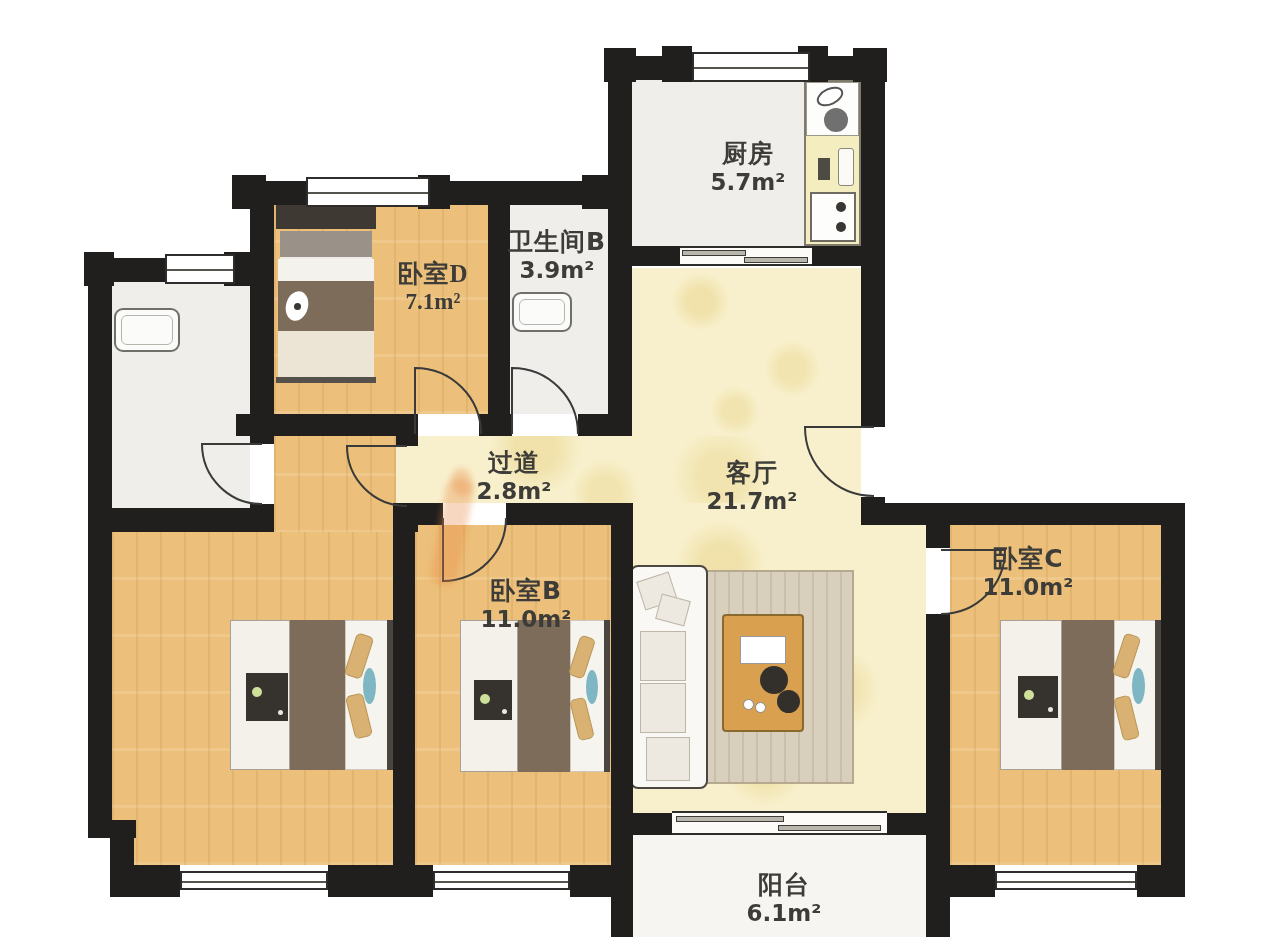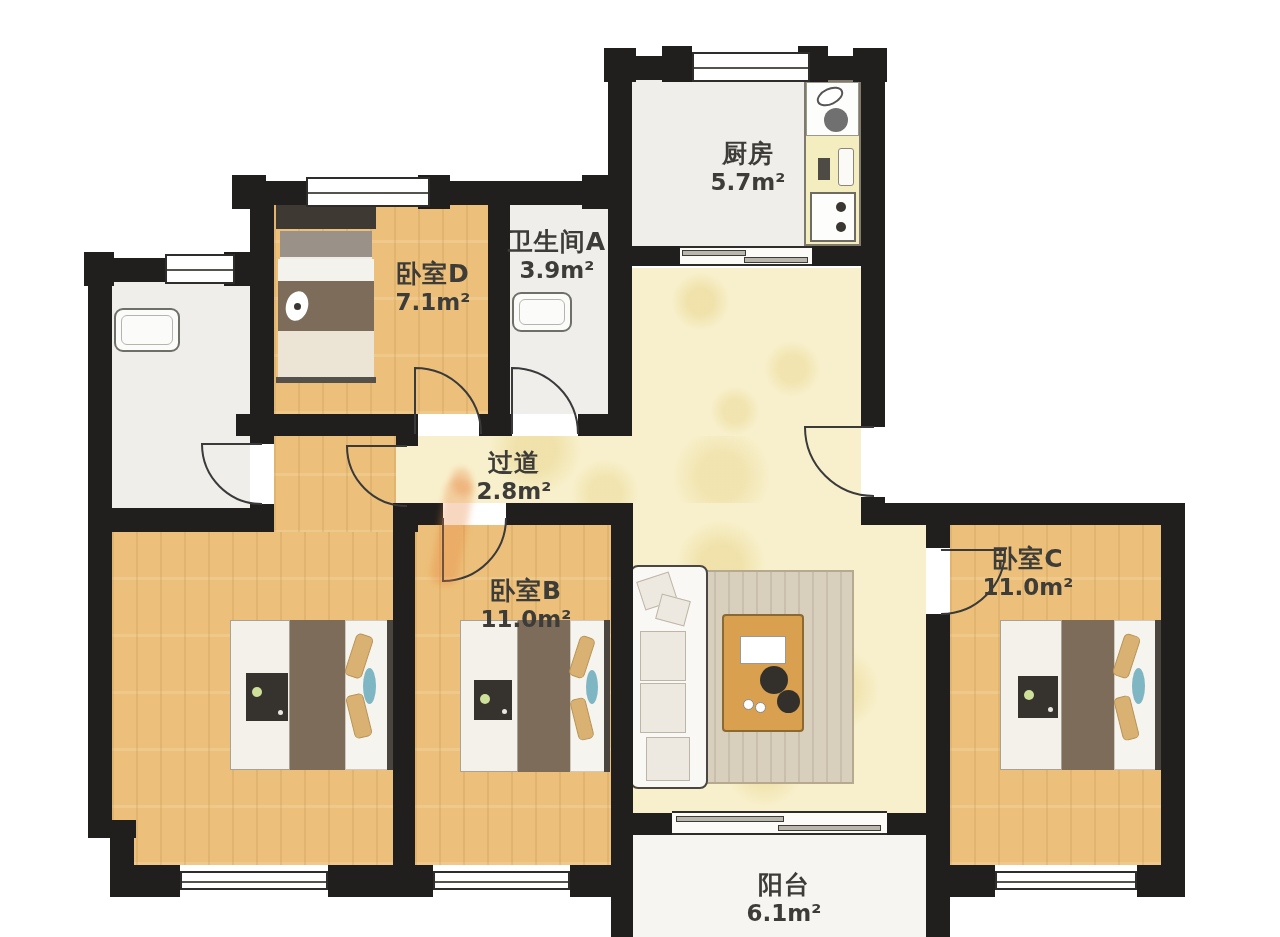--- a/index.html
+++ b/index.html
@@ -246,31 +246,35 @@
   </svg>
 
   <div class="abs watermark" style="left:438px;top:478px;width:28px;height:108px;transform:rotate(10deg);"></div>
   <div class="abs watermark" style="left:452px;top:468px;width:20px;height:28px;transform:rotate(-12deg);"></div>
 
   <div class="abs room-label" style="left:748px;top:168px;">
     <div class="room-name">厨房</div>
     <div class="room-area">5.7m²</div>
   </div>
   <div class="abs room-label" style="left:557px;top:256px;">
-    <div class="room-name">卫生间A</div>
+    <div class="room-name">卫生间B</div>
     <div class="room-area">3.9m²</div>
   </div>
-  <div class="abs room-label" style="left:433px;top:288px;">
+  <div class="abs room-label" style="left:433px;top:288px;font-family:Liberation Serif, serif;">
     <div class="room-name">卧室D</div>
     <div class="room-area">7.1m²</div>
   </div>
   <div class="abs room-label" style="left:514px;top:477px;">
     <div class="room-name">过道</div>
     <div class="room-area">2.8m²</div>
   </div>
+  <div class="abs room-label" style="left:752px;top:487px;">
+    <div class="room-name">客厅</div>
+    <div class="room-area">21.7m²</div>
+  </div>
   <div class="abs room-label" style="left:526px;top:605px;">
     <div class="room-name">卧室B</div>
     <div class="room-area">11.0m²</div>
   </div>
   <div class="abs room-label" style="left:1028px;top:573px;">
     <div class="room-name">卧室C</div>
     <div class="room-area">11.0m²</div>
   </div>
   <div class="abs room-label" style="left:784px;top:899px;">
     <div class="room-name">阳台</div>

